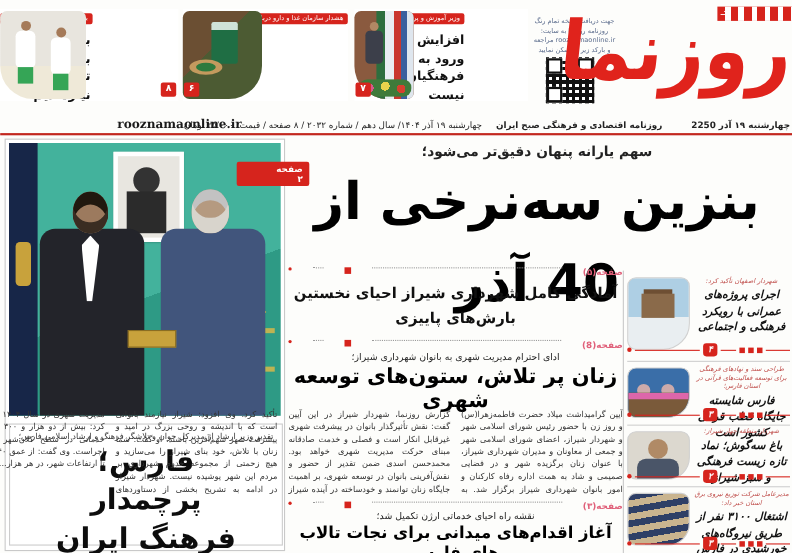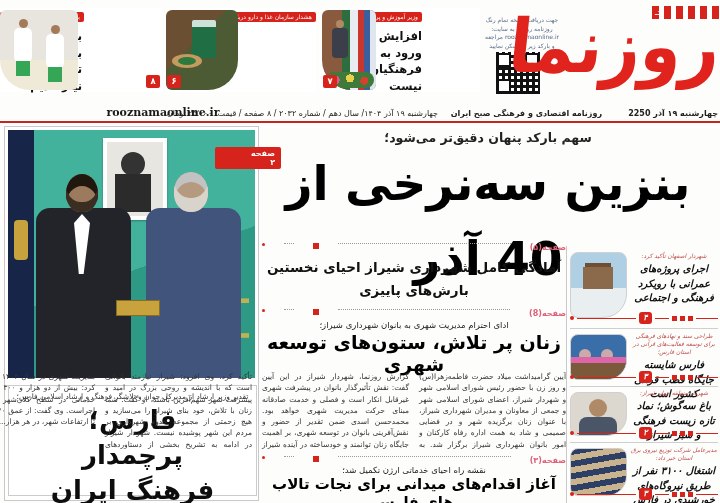--- a/index.html
+++ b/index.html
@@ -163,21 +163,21 @@
     <span class="man manR"></span>
     <span class="book"></span>
   </div>
   <span class="ptag" style="right:auto;left:210px;top:20px;padding-left:36px;">صفحه ۲</span>
   <div class="ltext c">
     <div class="lkicker">تقدیر وزیر ارشاد از مدیرکل جوان و تلاشگر فرهنگ و ارشاد اسلامی فارس؛</div>
     <div class="lhead" style="margin:2px auto 0;width:190px;">فارس؛ پرچمدار فرهنگ ایران</div>
   </div>
 </div>
 
-<div class="abs c lead-kicker">سهم بارکد پنهان دقیق‌تر می‌شود؛</div>
+<div class="abs c lead-kicker">سهم یارانه پنهان دقیق‌تر می‌شود؛</div>
 <div class="abs c lead-head">بنزین سه‌نرخی از 40 آذر</div>
 
 <div class="abs msep" style="top:243px;">
   <span class="tag">صفحه(۵)</span>
   <span class="dots"></span>
     <span class="sq"></span>
     <span class="dots" style="flex:0 0 10px;"></span>
     <span class="dot"></span>
 </div>
 <div class="abs c mitem1">آمادگی کامل شهرداری شیراز احیای نخستین بارش‌های پاییزی</div>

